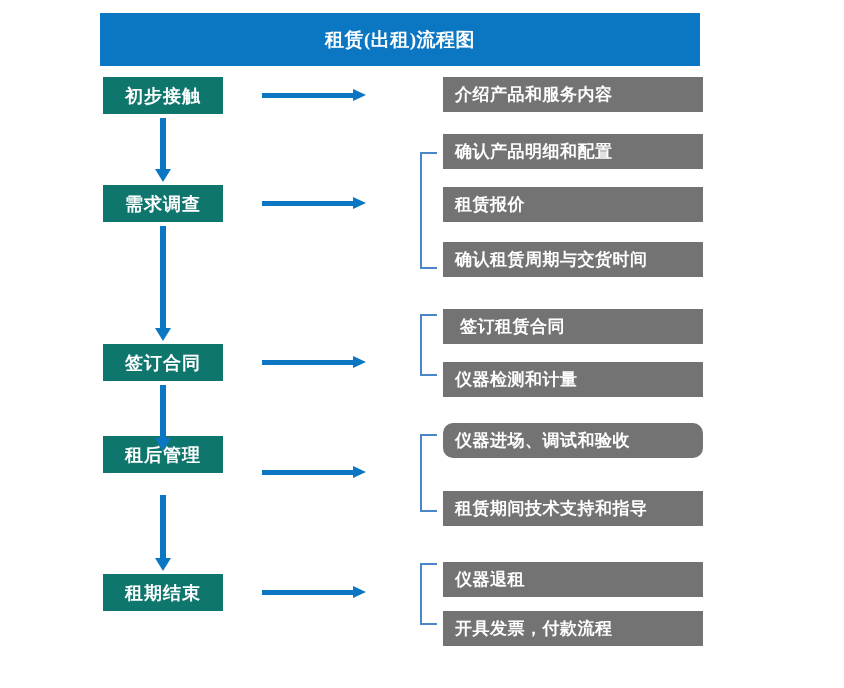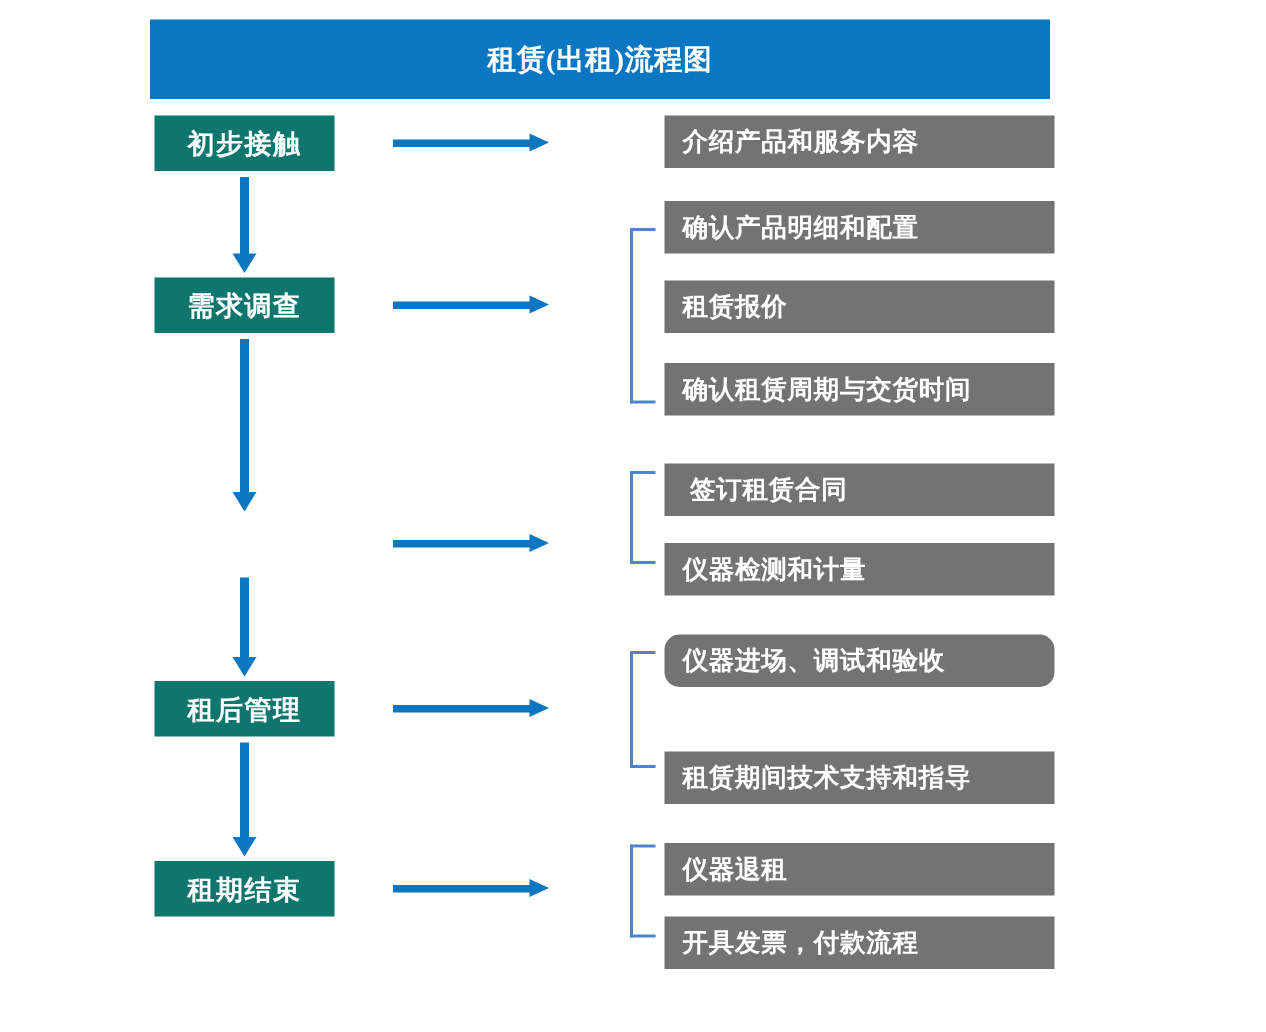--- a/index.html
+++ b/index.html
@@ -134,22 +134,23 @@
 <body>
 
 <div id="flowchart-canvas">
 
   <div class="title-banner">租赁(出租)流程图</div>
 
   <div class="stage-box" style="top:77px;">初步接触</div>
 
   <div class="stage-box" style="top:185px;">需求调查</div>
 
-
-  <div class="stage-box" style="top:454px;text-align:center;">租后管理</div>
+  <div class="stage-box" style="top:344px;">签订合同</div>
+
+  <div class="stage-box" style="top:436px;text-align:center;">租后管理</div>
 
   <div class="stage-box" style="top:574px;">租期结束</div>
 
   <div class="v-arrow" style="top:118px; height:64px;">
     <div class="shaft"></div>
     <div class="head"></div>
   </div>
 
   <div class="v-arrow" style="top:226px; height:115px;">
     <div class="shaft"></div>
@@ -206,19 +207,19 @@
   <div class="detail-box" style="top:187px;">租赁报价</div>
 
   <div class="detail-box" style="top:242px;">确认租赁周期与交货时间</div>
 
   <div class="detail-box" style="top:309px;padding-left:17px;">签订租赁合同</div>
 
   <div class="detail-box" style="top:362px;">仪器检测和计量</div>
 
   <div class="detail-box" style="top:423px;border-radius:10px;">仪器进场、调试和验收</div>
 
-  <div class="detail-box" style="top:491px;margin-top:10px;">租赁期间技术支持和指导</div>
+  <div class="detail-box" style="top:491px;">租赁期间技术支持和指导</div>
 
   <div class="detail-box" style="top:562px;">仪器退租</div>
 
   <div class="detail-box" style="top:611px;">开具发票，付款流程</div>
 
 </div>
 
 </body></html>

